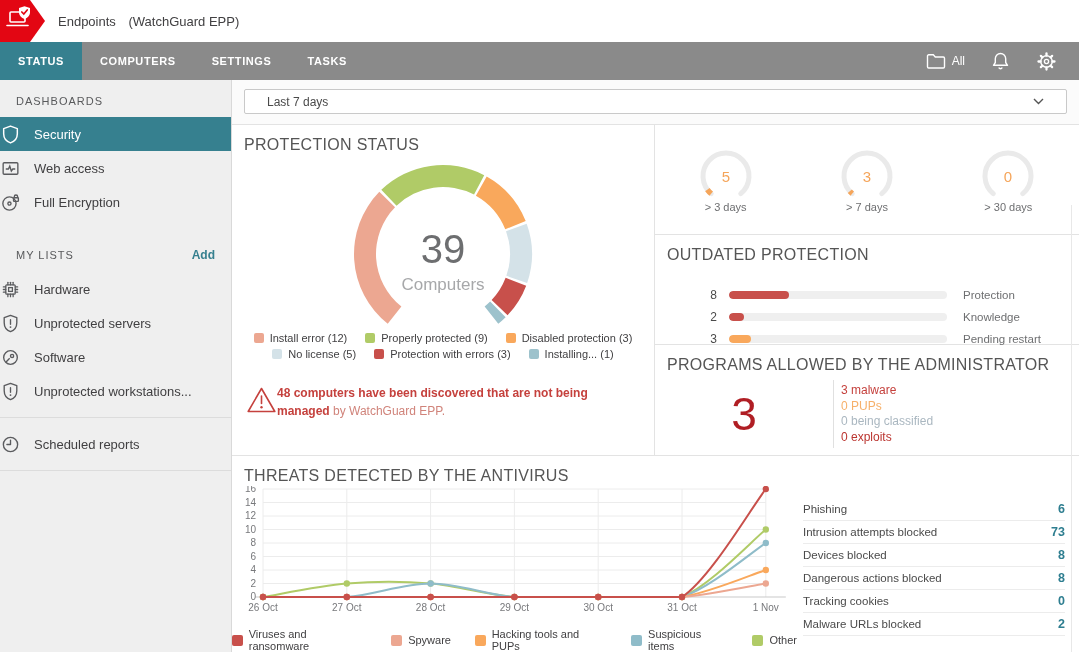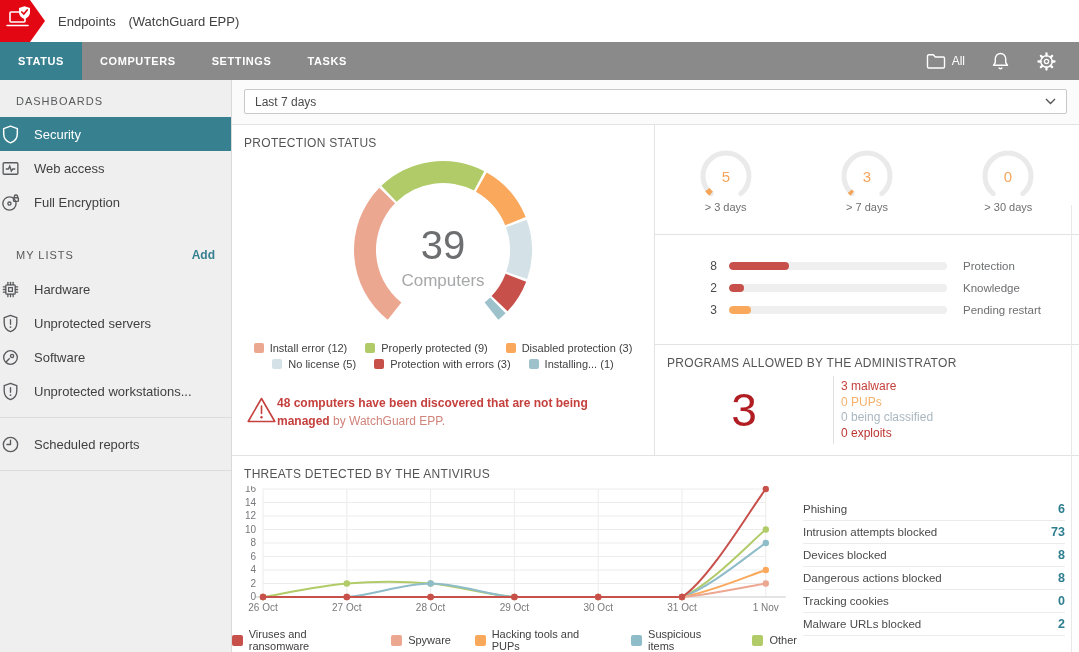--- a/index.html
+++ b/index.html
@@ -35,39 +35,39 @@
     font-size:13px; color:#414042; cursor:pointer; }
   .side-item .si-icon { width:21px; height:21px; color:#5A5B5E; display:flex; }
   .side-item.active { background:#36808F; color:#fff; }
   .side-item.active .si-icon { color:#fff; }
   .side-gap { height:14px; }
   .side-div { height:1px; background:#DCDCDC; margin:9px 0; }
 
   
   .filter-bar { height:45px; background:#FBFBFB; border-bottom:1px solid #E3E3E3; padding:9px 12px 0 12px; }
   .dropdown { height:25px; background:#fff; border:1px solid #C9C9C9; border-radius:2px;
-    display:flex; align-items:center; justify-content:space-between; padding:0 10px;
+    display:flex; align-items:center; justify-content:space-between; padding:0 22px;
     font-size:12px; color:#4A4A4A; cursor:pointer; }
 
   
   .panels { flex:1; display:flex; flex-direction:column; }
   .row1 { height:330px; display:flex; }
   .ps-panel { width:423px; border-right:1px solid #E3E3E3; position:relative; }
   .rcol { flex:1; display:flex; flex-direction:column; }
   .rpanel { height:110px; border-bottom:1px solid #E3E3E3; position:relative; }
   .rpanel:last-child { border-bottom:none; }
   .row2 { flex:1; position:relative; border-top:1px solid #E3E3E3; }
-  .ptitle { font-size:12px; color:#555; letter-spacing:.3px; padding:11px 0 0 12px; }
+  .ptitle { font-size:16px; color:#555; letter-spacing:.3px; padding:11px 0 0 12px; }
   .right-edge { position:absolute; right:7px; top:125px; bottom:0; width:1px; background:#E8E8E8; }
 
   
   #donut-svg { display:block; margin-top:4px; }
   .donut-num { font-size:40px; fill:#6D6E70; }
   .donut-sub { font-size:17px; fill:#A7A8AA; }
-  .ps-legend { display:flex; justify-content:center; flex-wrap:wrap; margin-top:18px; }
+  .ps-legend { display:flex; justify-content:center; flex-wrap:wrap; margin-top:4px; }
   .ps-legend .li { display:flex; align-items:center; margin:2px 9px; font-size:11px; color:#414042; }
   .ps-legend .sw { width:10px; height:10px; border-radius:2px; margin-right:6px; }
   .warning { display:flex; margin:22px 18px 0 14px; align-items:flex-start; }
   .warn-icon { color:#C5413D; flex:0 0 auto; margin-top:2px; }
   .warn-text { font-size:12px; line-height:1.5; }
   .warn-strong { color:#C5413D; font-weight:bold; }
   .warn-rest { color:#D0837A; }
 
   
   .gauges-row { display:flex; margin-top:24px; }
@@ -361,20 +361,21 @@
                       <path d="M17.22,44.62 A23 23 0 1 1 46.78,44.62" stroke="#EAEAEA" stroke-width="5" fill="none" stroke-linecap="round"></path>
                     </g>
                   <text class="gauge-val" x="32" y="33" text-anchor="middle">0</text>
                 </svg>
                 <div class="gauge-label">&gt; 30 days</div>
               </div>
             </div>
           </section>
 
           <section class="rpanel">
+            <div class="ptitle">OUTDATED PROTECTION</div>
             <div class="bars">
               <div class="bar-row">
                 <span class="bar-num">8</span>
                 <span class="bar-track">
                     <span class="bar-fill" style="width: 27.6%; background: rgb(200, 80, 75); display: block;"></span>
                   </span>
                 <span class="bar-label">Protection</span>
               </div>
               <div class="bar-row">
                 <span class="bar-num">2</span>

